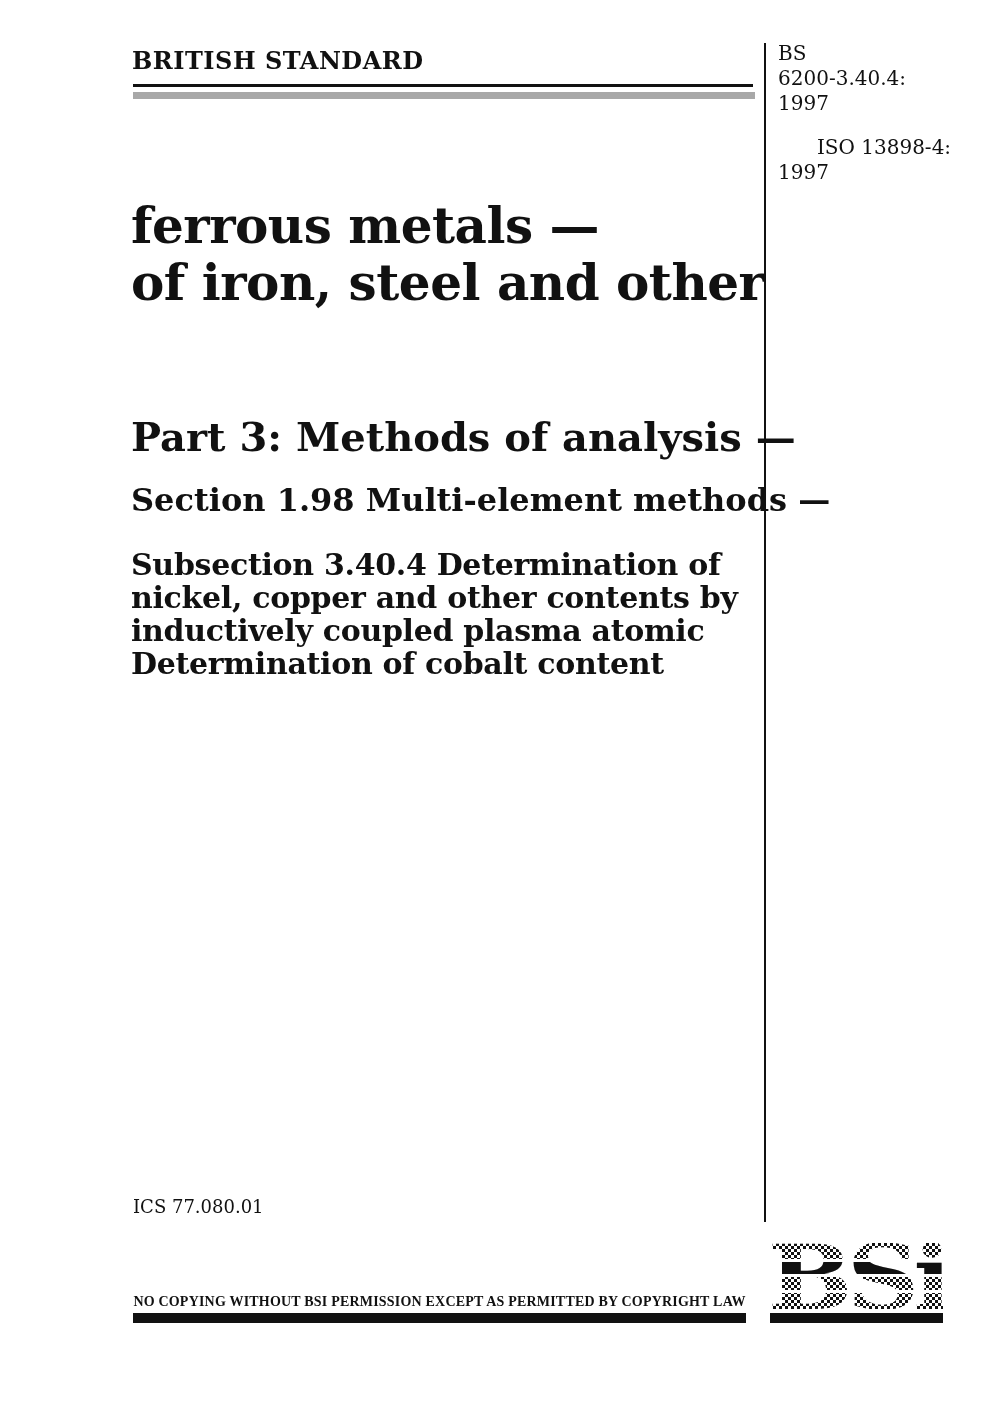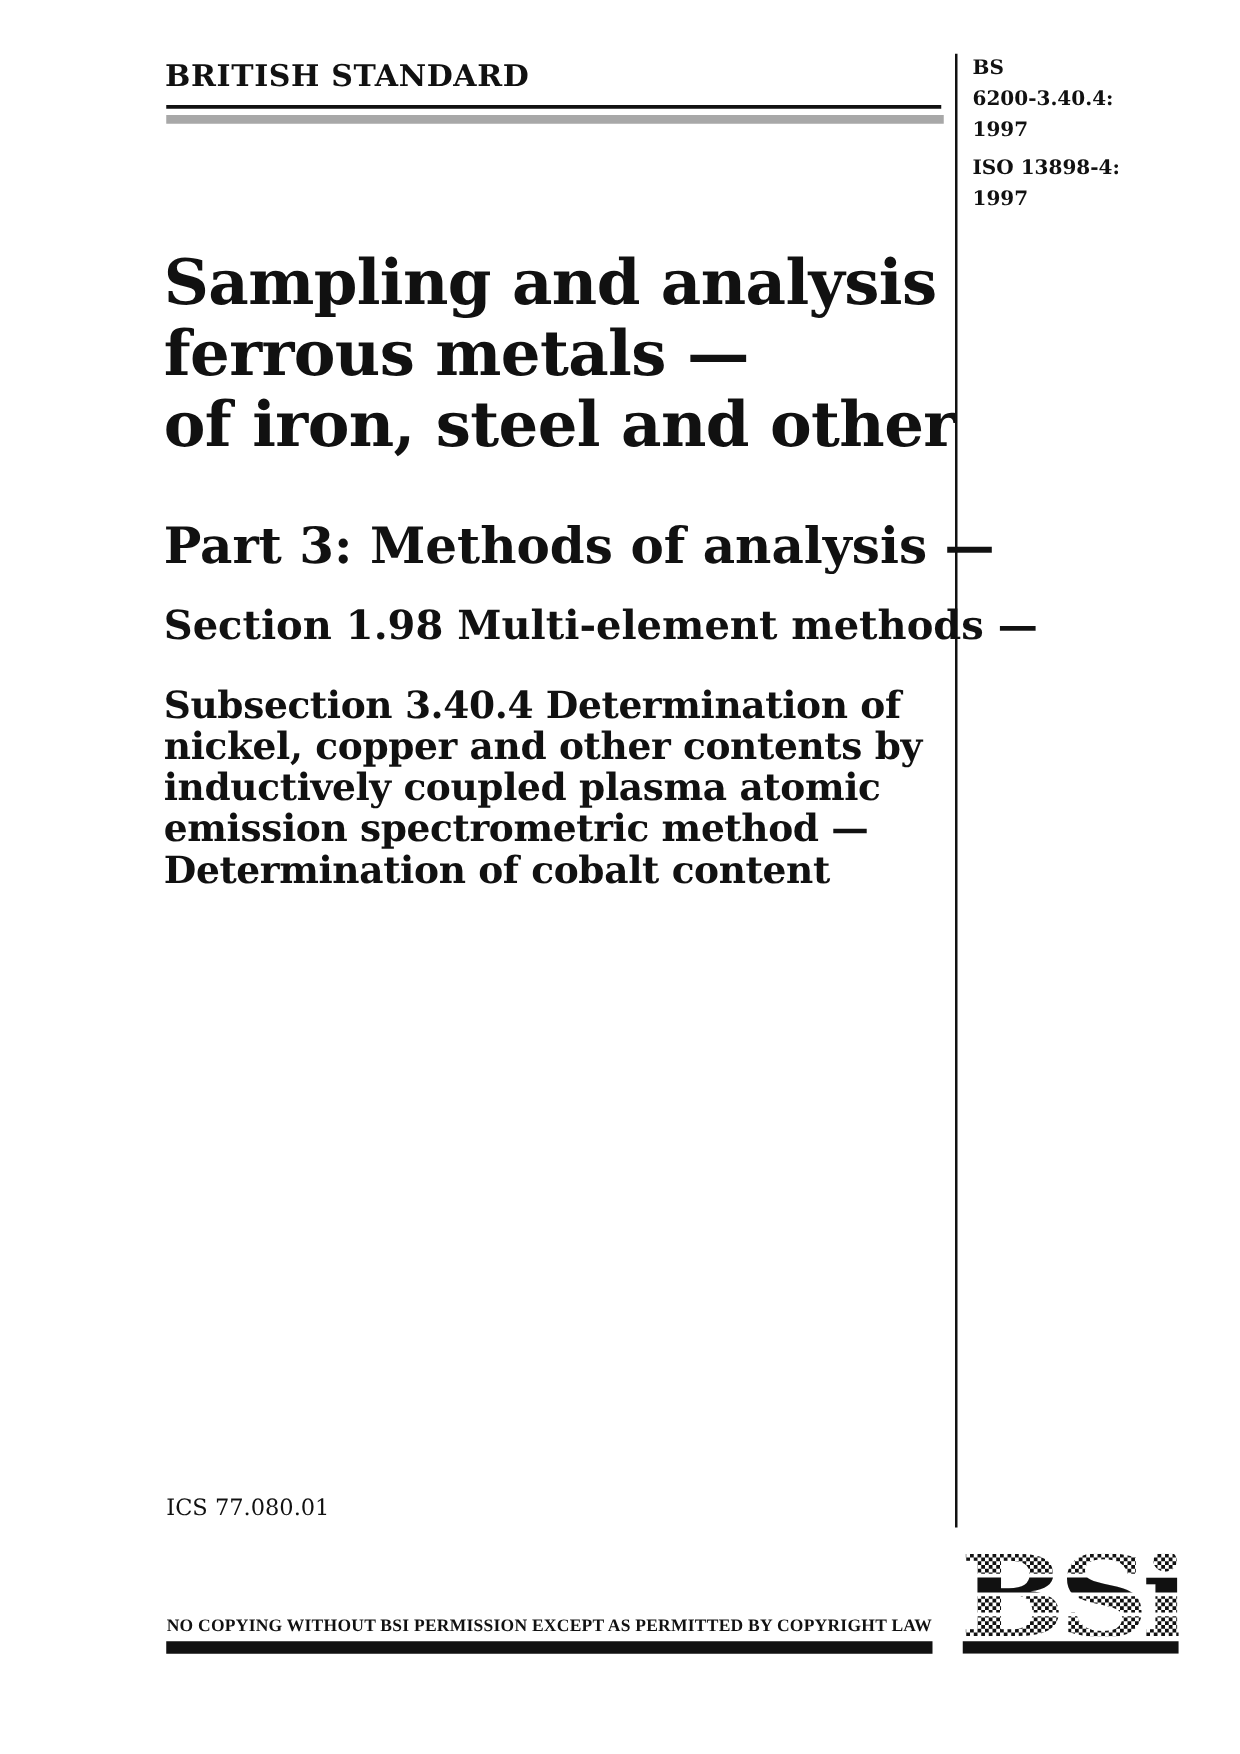--- a/index.html
+++ b/index.html
@@ -45,25 +45,25 @@
     top: 43px;
     width: 2px;
     height: 1179px;
     background: #111111;
   }
 
   .doc-number {
     left: 778px;
     top: 41px;
     width: 212px;
-    font-size: 16px;
-    font-weight: bold;
+    font-size: 20px;
+    font-weight: normal;
     line-height: 25px;
   }
-  .doc-number .group2 { margin-top: 5px; }
+  .doc-number .group2 { margin-top: 19px; text-align: center; }
 
   .doc-title {
     left: 131px;
     top: 197px;
     width: 640px;
     font-size: 50px;
     font-weight: bold;
     line-height: 57px;
     letter-spacing: -0.5px;
     white-space: nowrap;
@@ -140,33 +140,31 @@
 
   <div class="abs doc-number">
     <div>BS</div>
     <div>6200-3.40.4:</div>
     <div>1997</div>
     <div class="group2">ISO 13898-4:</div>
     <div>1997</div>
   </div>
 
   <div class="abs doc-title">
-    <div>Sampling and analysis</div>
     <div>ferrous metals —</div>
     <div>of iron, steel and other</div>
   </div>
 
   <div class="abs part-title">Part 3: Methods of analysis —</div>
   <div class="abs section-title">Section 1.98 Multi-element methods —</div>
 
   <div class="abs subsection-title">
     <div>Subsection 3.40.4 Determination of</div>
     <div>nickel, copper and other contents by</div>
     <div>inductively coupled plasma atomic</div>
-    <div>emission spectrometric method —</div>
     <div>Determination of cobalt content</div>
   </div>
 
   <div class="abs ics-code">ICS 77.080.01</div>
 
   <div class="abs copyright-notice">NO COPYING WITHOUT BSI PERMISSION EXCEPT AS PERMITTED BY COPYRIGHT LAW</div>
   <div class="abs footer-bar"></div>
 
   <svg class="abs bsi-logo" viewBox="0 0 173 80" xmlns="http://www.w3.org/2000/svg" aria-hidden="true">
     <defs>

